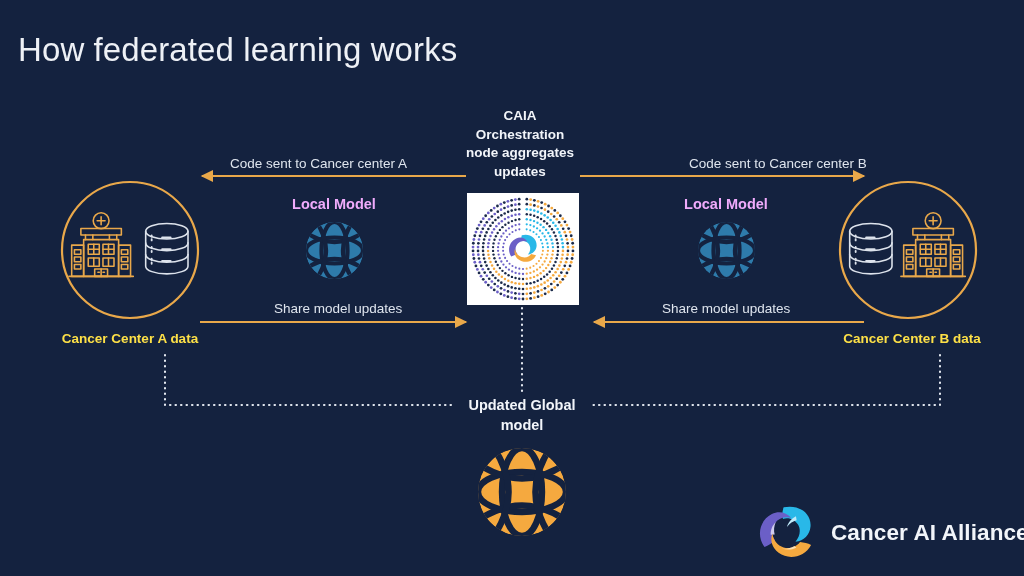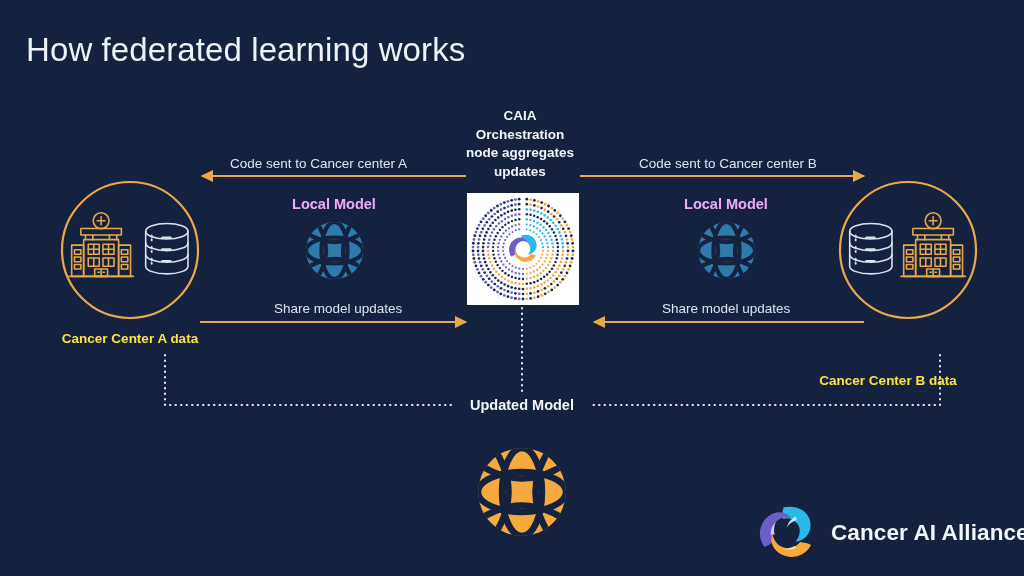--- a/index.html
+++ b/index.html
@@ -17,21 +17,21 @@
   .stage {
     position: absolute;
     inset: 0;
     width: 1024px;
     height: 576px;
   }
 
   
   #page-title {
     position: absolute;
-    left: 26px;
+    left: 18px;
     top: 31px;
     font-size: 33px;
     font-weight: 400;
     letter-spacing: 0.1px;
     color: #eef1f6;
     white-space: nowrap;
   }
 
   
   .svg-layer {
@@ -678,36 +678,37 @@
 
   <div class="lbl mid-lbl" style="left:445px; top:107px;">
     <div>CAIA</div>
     <div>Orchestration</div>
     <div>node aggregates</div>
     <div>updates</div>
   </div>
 
   <div class="lbl flow-lbl" style="left:230px; top:155px;">Code sent to Cancer center A</div>
 
-  <div class="lbl flow-lbl" style="left:639px; top:155px;">Code sent to Cancer center B</div>
+  <div class="lbl flow-lbl" style="left:689px; top:155px;">Code sent to Cancer center B</div>
 
   <div class="lbl flow-lbl" style="left:274px; top:300px;">Share  model updates</div>
 
   <div class="lbl flow-lbl" style="left:662px; top:300px;">Share  model updates</div>
 
   <div class="lbl local-lbl" style="left:286px; top:195px; width:96px;">Local Model</div>
 
   <div class="lbl local-lbl" style="left:678px; top:195px; width:96px;">Local Model</div>
 
   <div class="lbl node-lbl" style="left:30px; top:330px; width:200px;">Cancer Center A data</div>
 
-  <div class="lbl node-lbl" style="left:788px; top:330px; width:200px;margin-top:42px;">Cancer Center B data</div>
+  <div class="lbl node-lbl" style="left:812px; top:330px; width:200px;">Cancer Center B data</div>
 
   <div class="lbl global-lbl" style="left:437px; top:395px;">
-    <div>Updated Model</div>
+    <div>Updated Global</div>
+    <div>model</div>
   </div>
 
   <div id="brand-logo">
     <svg width="58" height="56" viewBox="0 0 58 56" xmlns="http://www.w3.org/2000/svg">
       <g transform="translate(29,27) scale(1.12)">
 
         <path d="M -3 -22 C 10 -25 22 -17 21 -5 C 20.4 2.5 15 7.8 7.6 8.6
                  C 11.6 3.8 12.6 -2 9.8 -6.6 C 7 -11.2 1.4 -13.4 -3.6 -11.6
                  C -4.6 -15 -4.2 -18.8 -3 -22 Z" fill="#29b8e8"></path>
         <path d="M 8 -14 C 4 -12 1 -8.5 0 -4.5 C 2.4 -7.6 5.4 -9.6 8.6 -10.4 Z" fill="#bfe9f8"></path>

